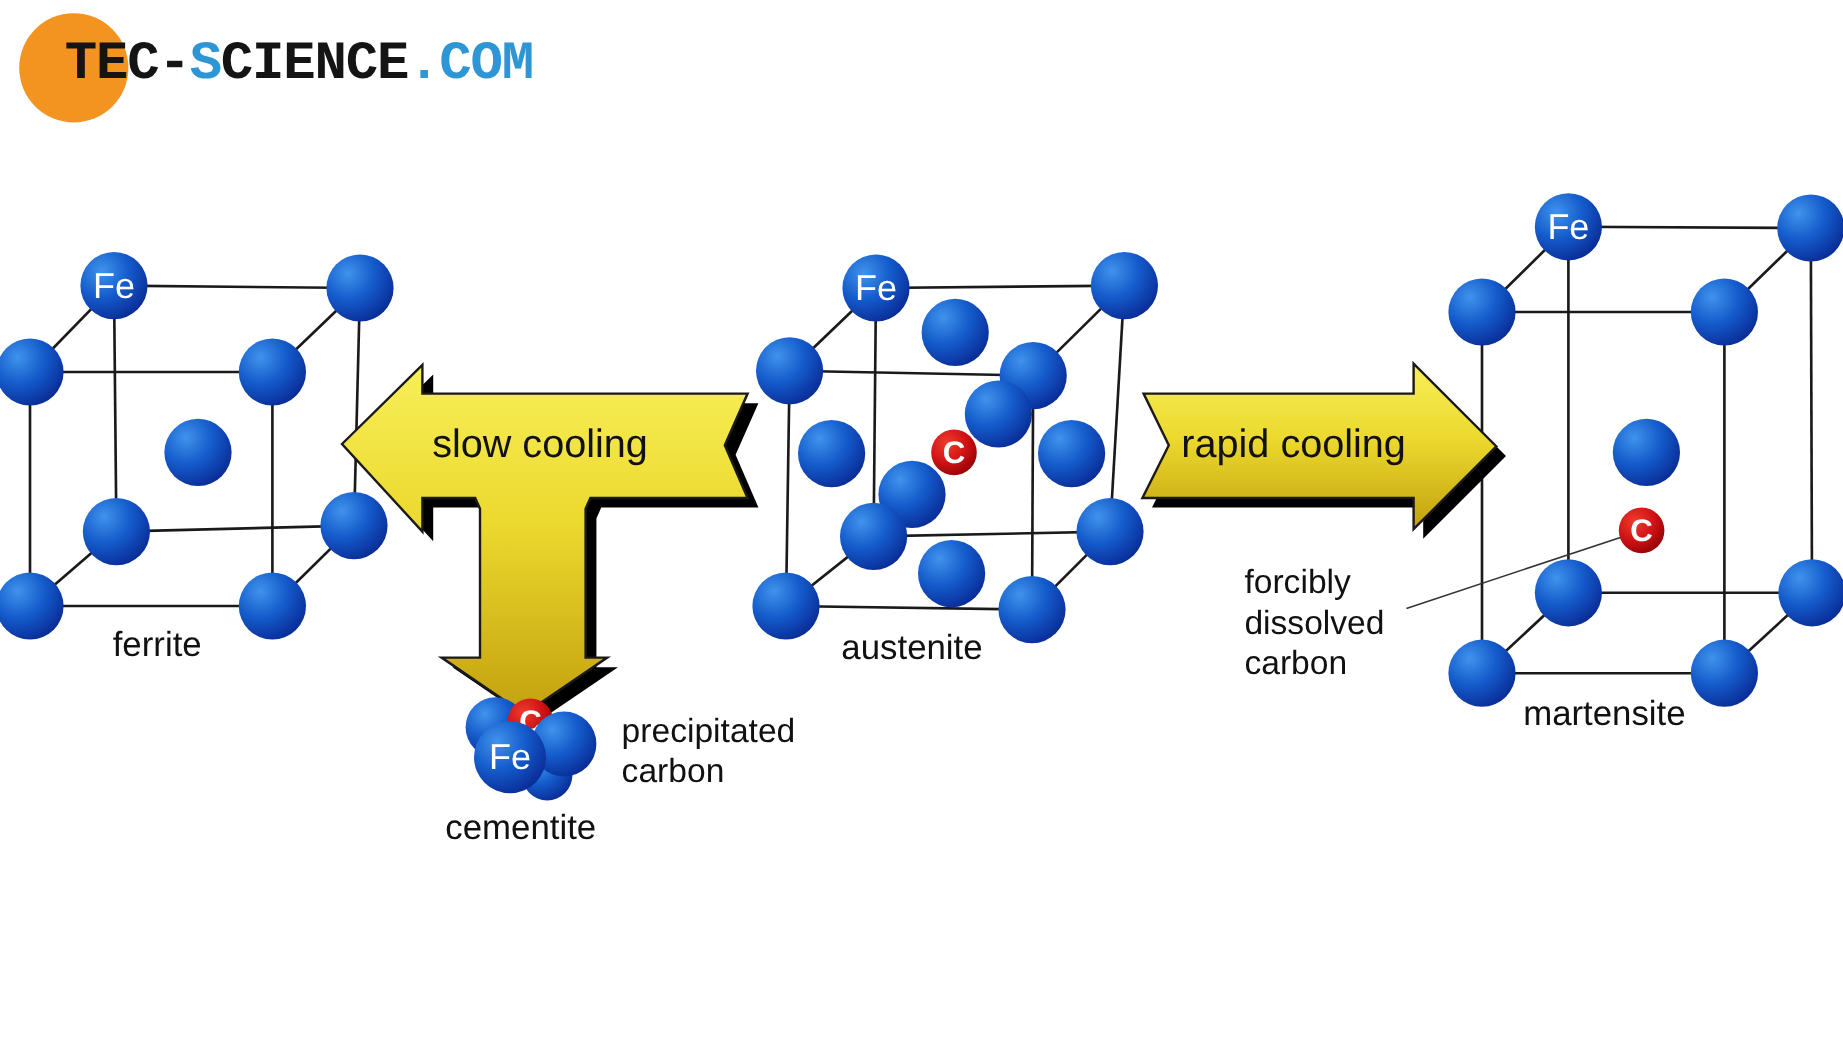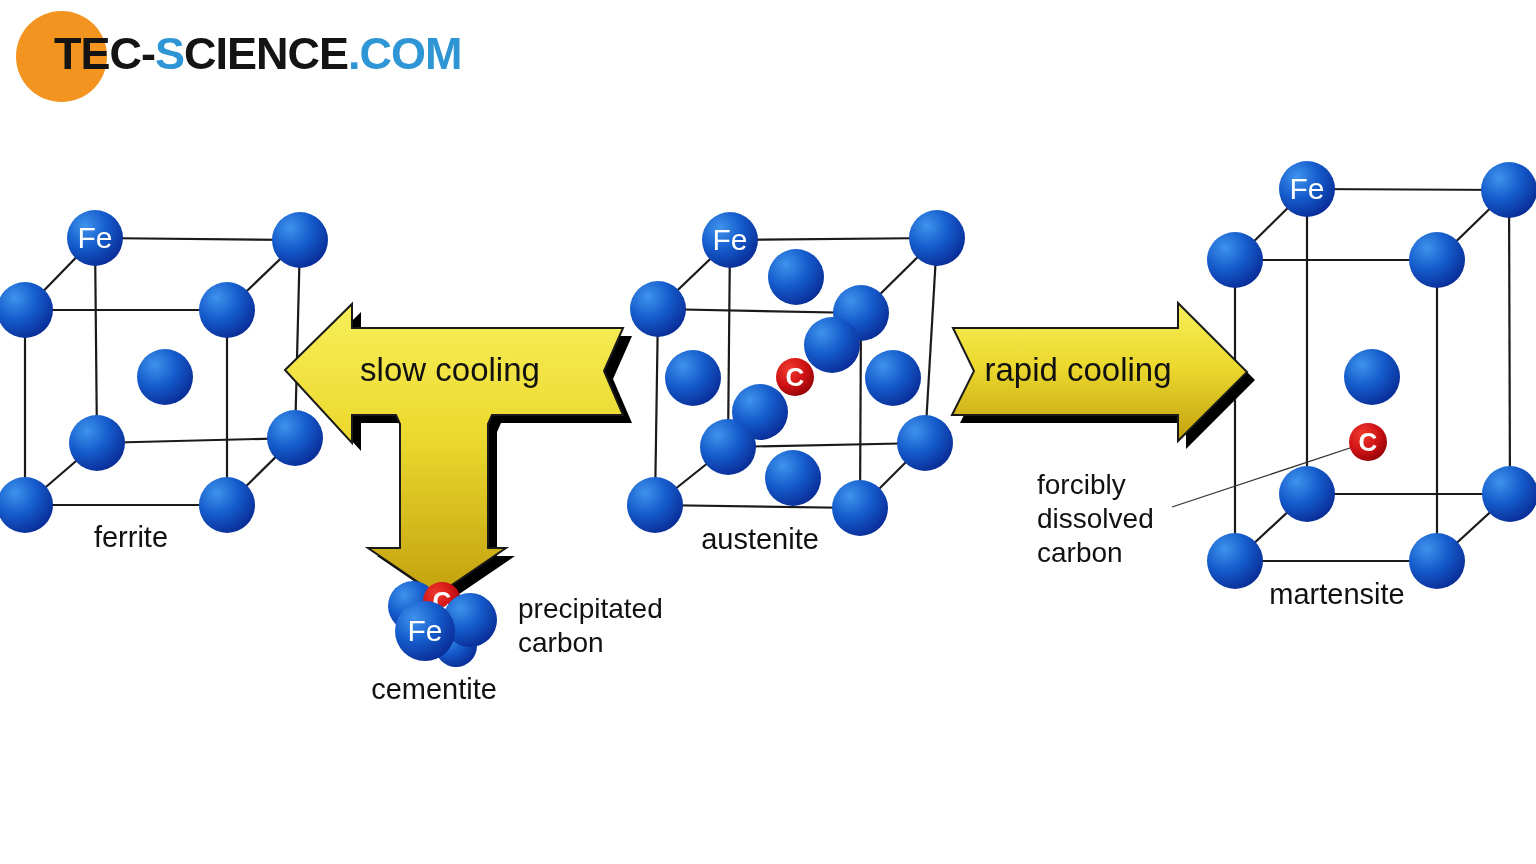--- a/index.html
+++ b/index.html
@@ -5,21 +5,21 @@
   html,body{margin:0;padding:0;background:#ffffff;}
   body{width:1536px;height:864px;overflow:hidden;position:relative;
        font-family:"Liberation Sans","DejaVu Sans",sans-serif;}
   #stage{position:absolute;left:0;top:0;width:1536px;height:864px;}
   svg{position:absolute;left:0;top:0;}
   
   .logo{position:absolute;left:0;top:0;width:480px;height:110px;}
   .logo-circle{position:absolute;left:16px;top:11px;width:91px;height:91px;
                border-radius:50%;}
   .logo-text{position:absolute;left:54px;top:29px;white-space:nowrap;
-             font-family:Liberation Sans, sans-serif;
+             font-family:Liberation Mono, monospace;
              font-weight:800;font-size:45px;letter-spacing:-1px;line-height:50px;}
 </style>
 </head>
 <body>
 
 <div id="stage">
 
   <svg id="diagram" width="1536" height="864" viewBox="0 0 1536 864">
     <defs>
       <radialGradient id="gradBlue" cx="32%" cy="28%" r="78%">

